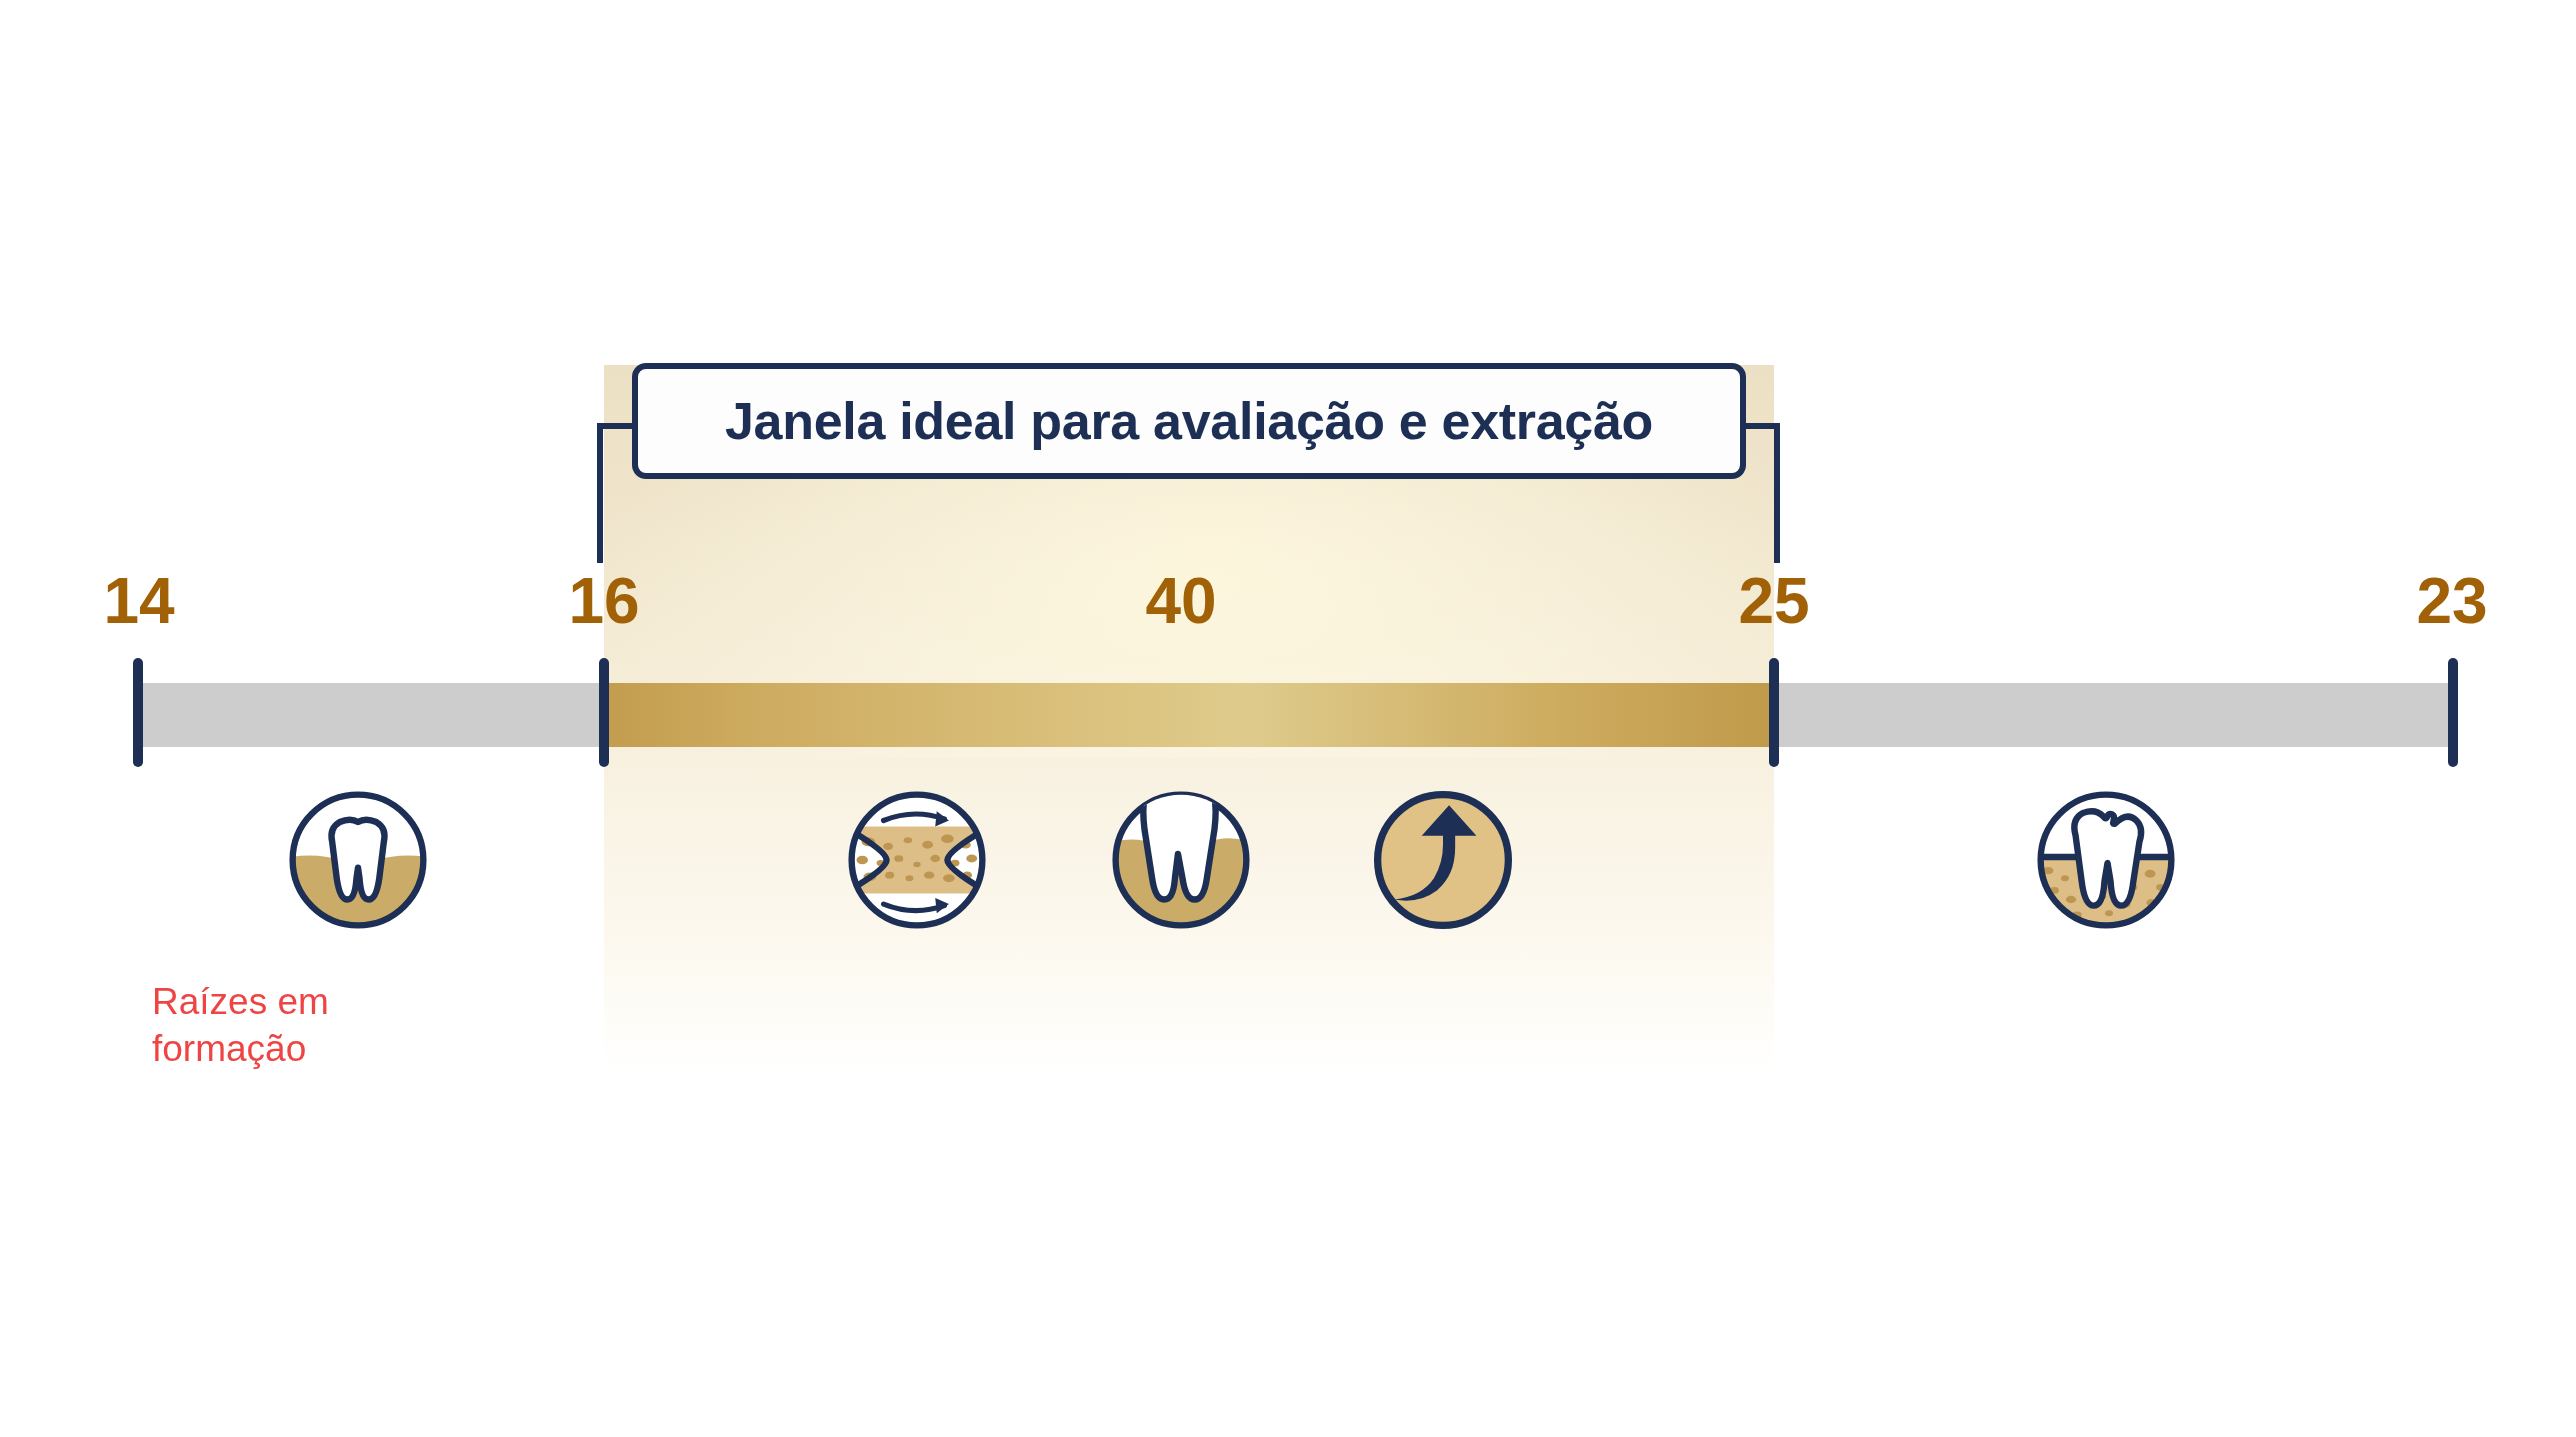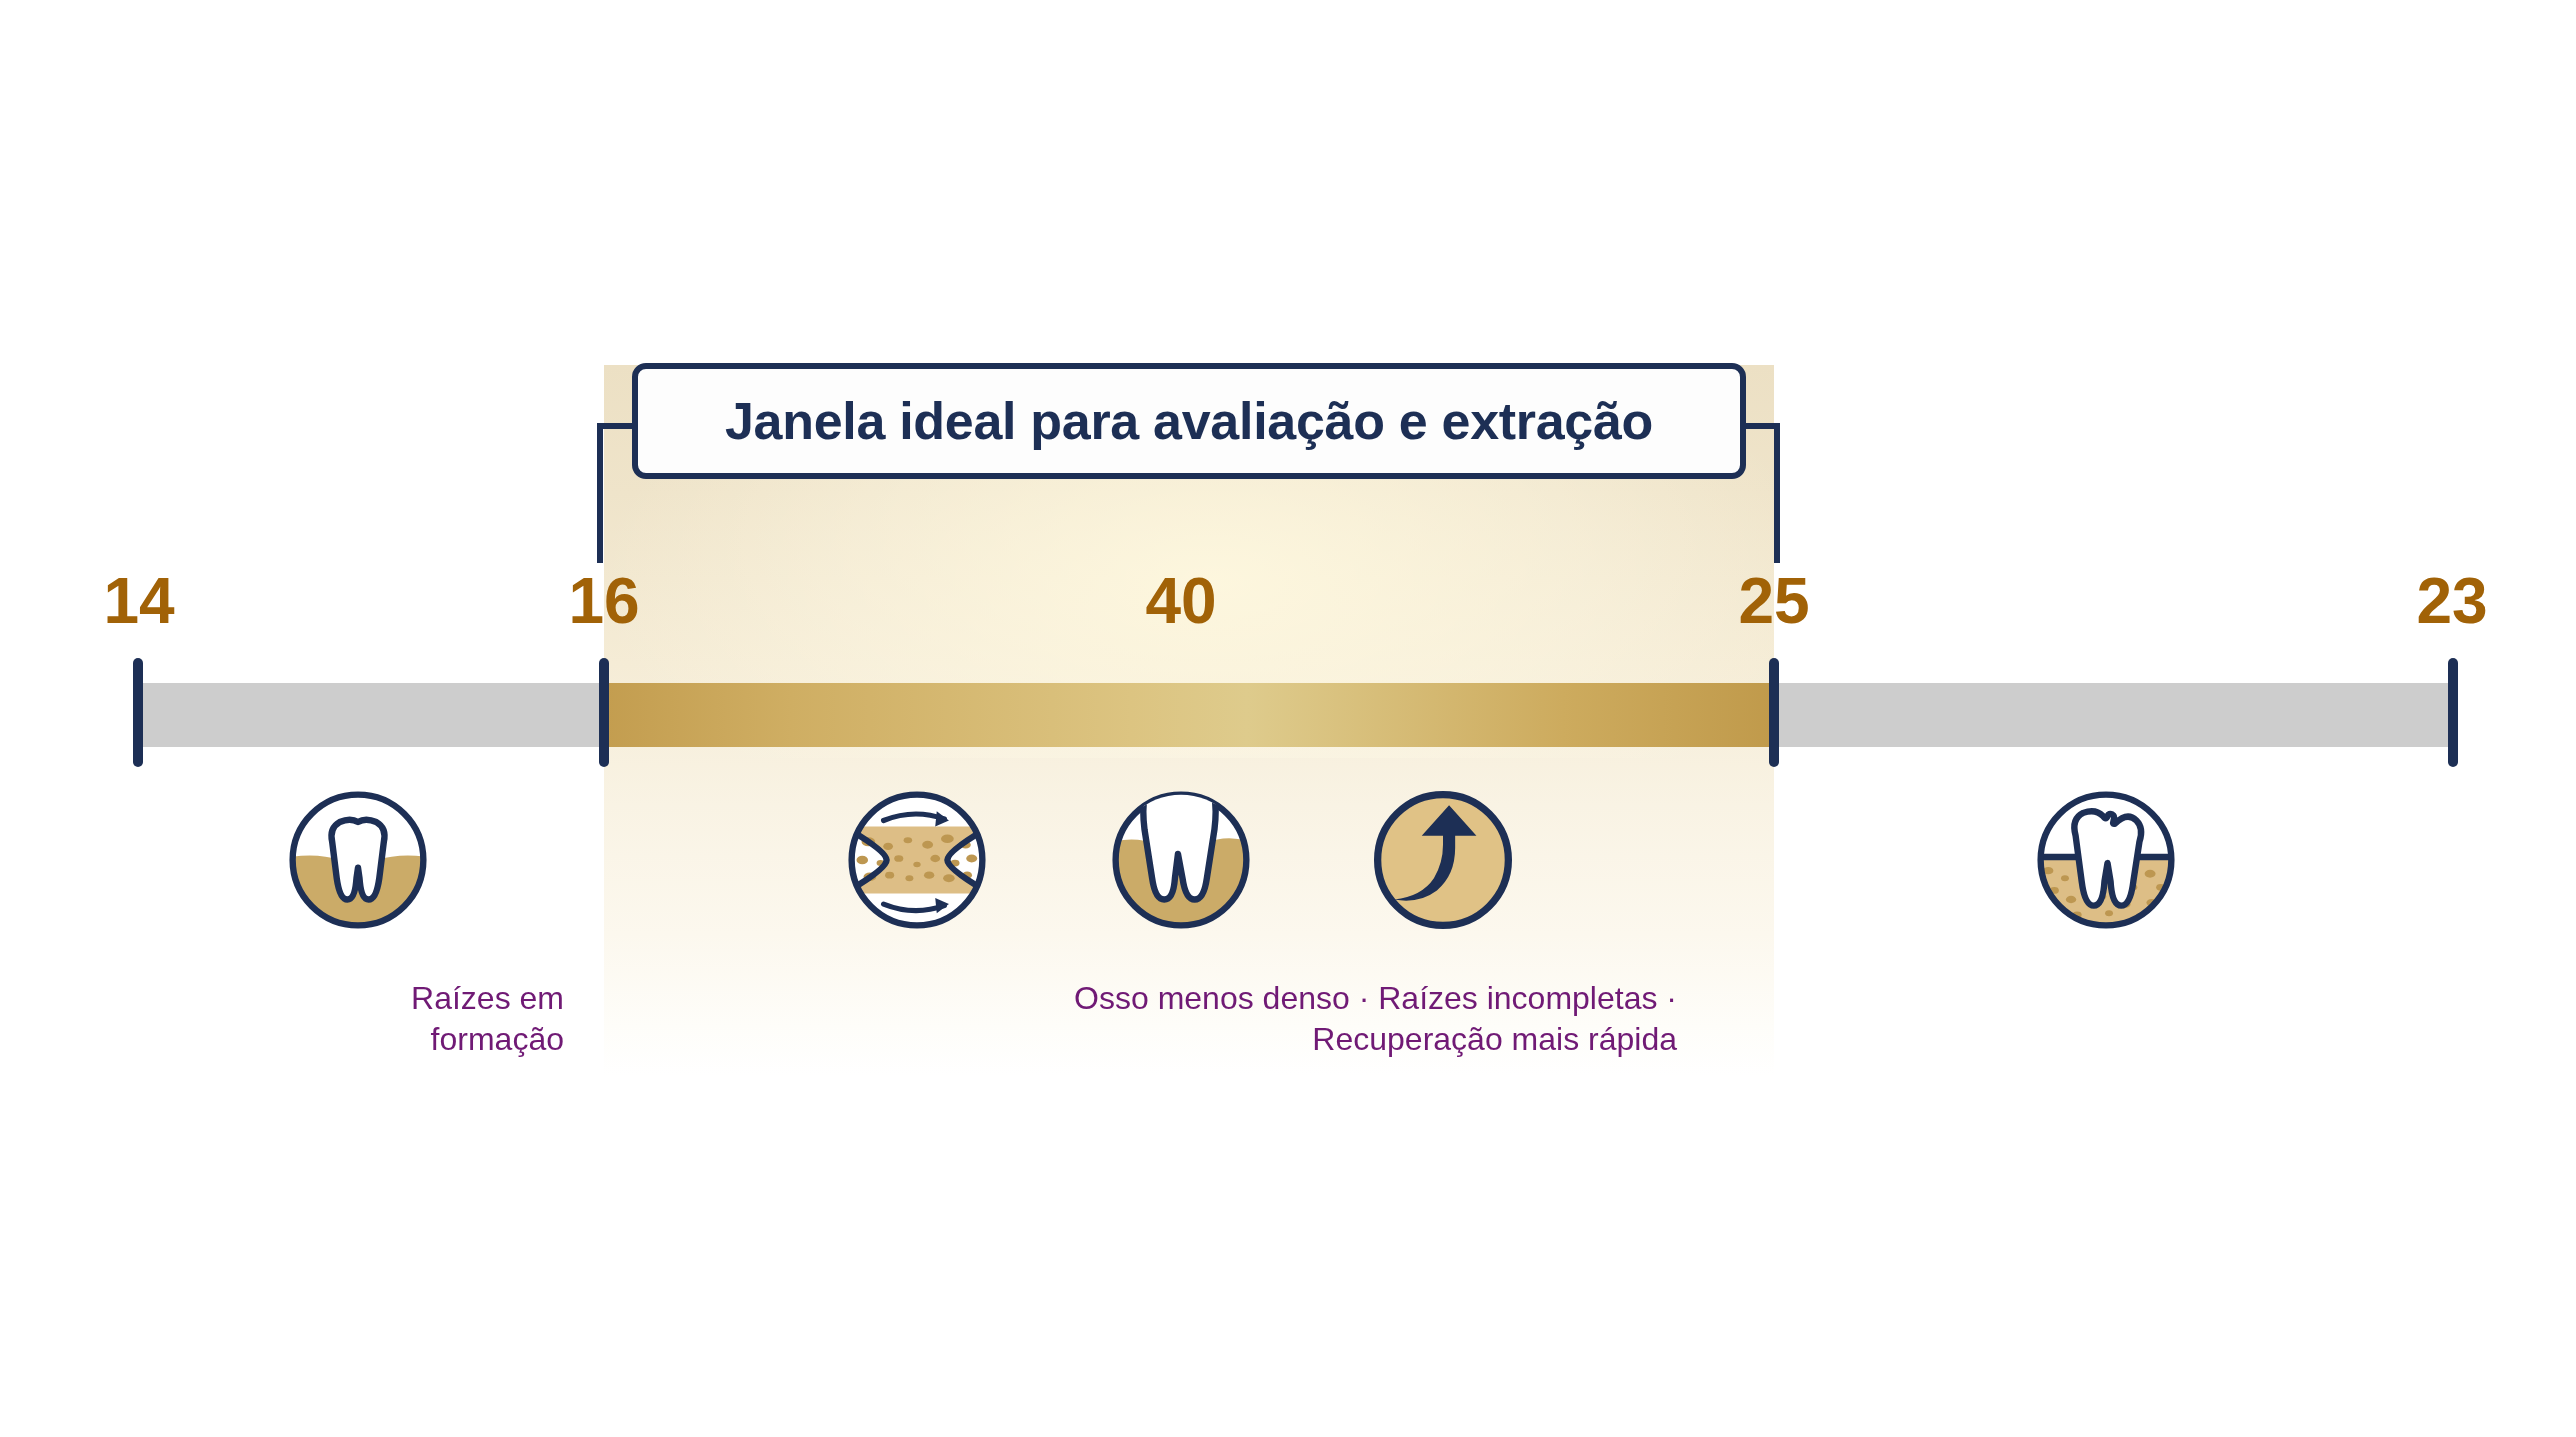--- a/index.html
+++ b/index.html
@@ -141,24 +141,24 @@
     width: 152px;
     height: 152px;
     top: 784px;
     transform: translateX(-50%);
   }
   .icon-circle svg { display: block; width: 152px; height: 152px; }
 
   
   .caption {
     position: absolute;
-    font-size: 32px;
-    color: #701a75;
+    font-size: 37px;
+    color: #ef4444;
     line-height: 1.28;
-    text-align: right;
+    text-align: left;
     transform: translateX(-50%);
     white-space: pre-line;
   }
 </style>
 </head>
 <body>
 
 <div id="stage">
 
   <div class="highlight-band"></div>
@@ -300,17 +300,15 @@
         </g>
         <line x1="-5" y1="48" x2="105" y2="48" stroke="#1d2f55" stroke-width="4.2"></line>
       </g>
       <circle cx="50" cy="50" r="43" fill="none" stroke="#1d2f55" stroke-width="4.2"></circle>
       <path d="M30 34 Q 27 23 35 19 Q 43 16 48 21 Q 50 24 51 21 Q 52 19 54 20 Q 56 21 55 24 Q 54 27 56 26 Q 64 18 70 24 Q 75 29 72 38 L 68 64 Q 66 80 60 80 Q 54 80 53 64 L 51 52 L 49 64 Q 48 80 42 80 Q 36 80 34 64 Z" fill="#ffffff" stroke="#1d2f55" stroke-width="4.2" stroke-linejoin="round"></path>
     </svg>
   </div>
 
   <div class="caption" style="left:358px;  top:978px; width:412px">Raízes em
 formação</div>
-  <div class="caption" style="left:1181px; top:978px; width:992px">Osso menos denso · Raízes incompletas ·
-Recuperação mais rápida</div>
 
 </div>
 
 
 </body></html>

